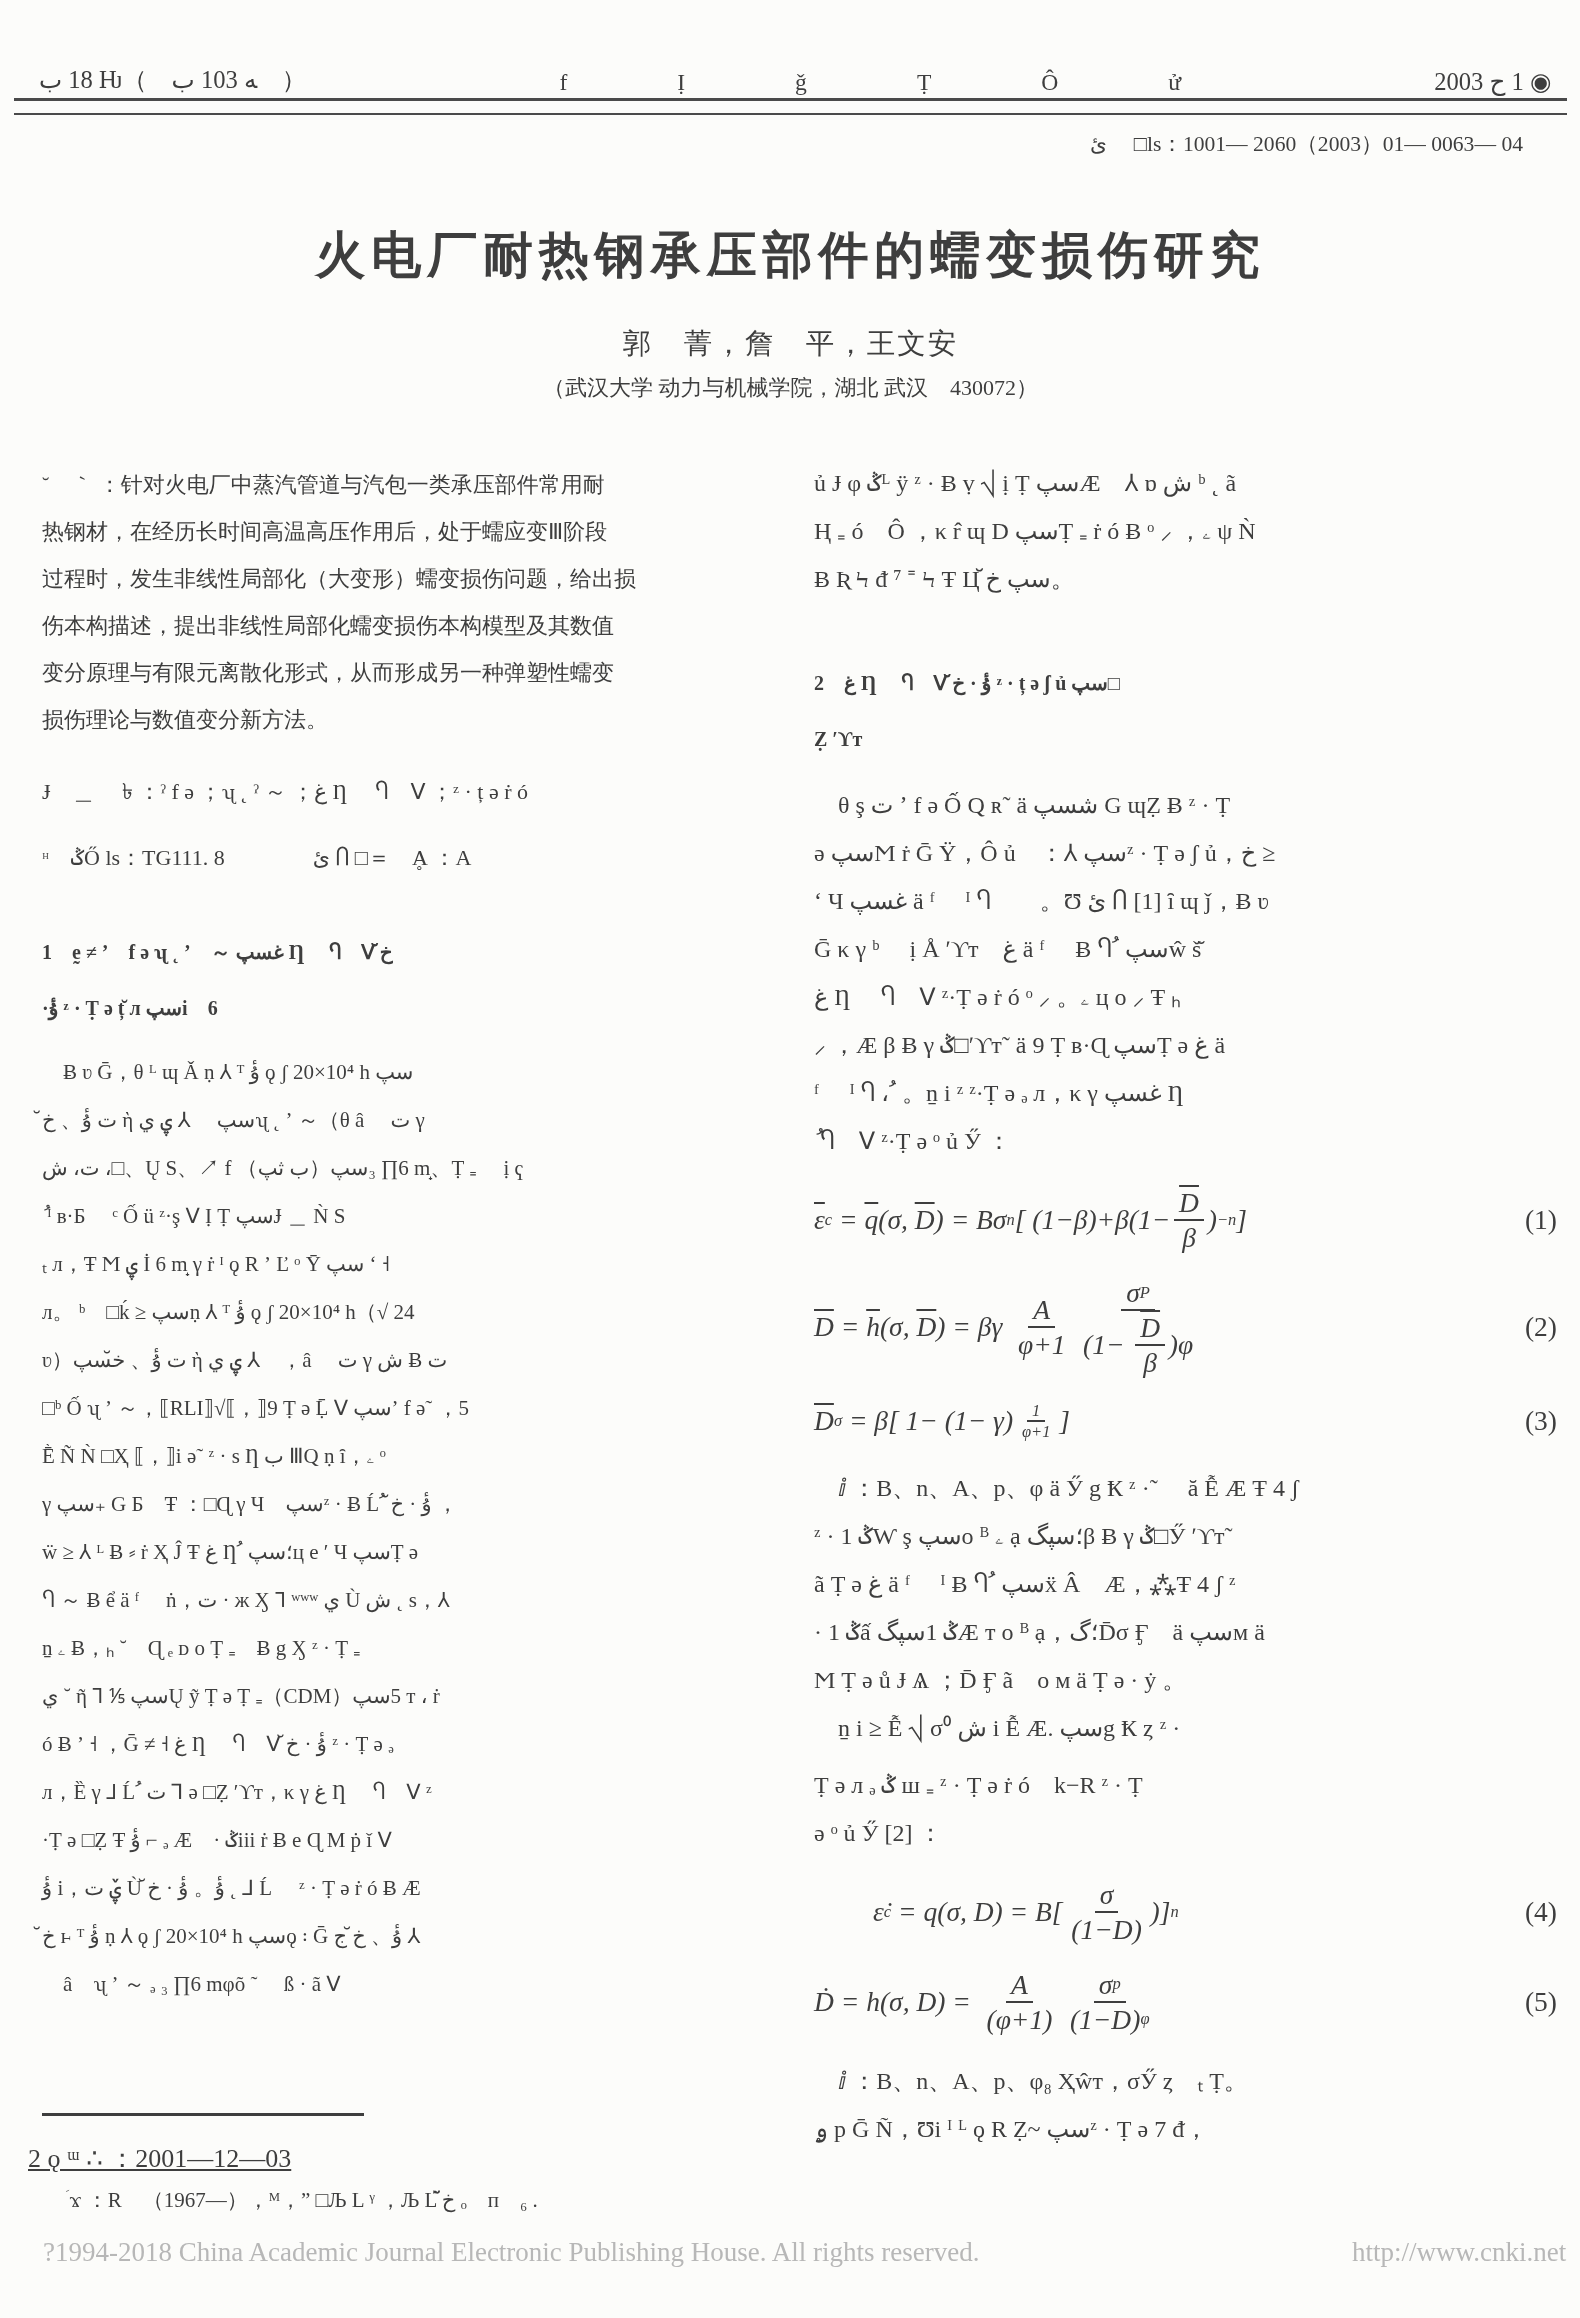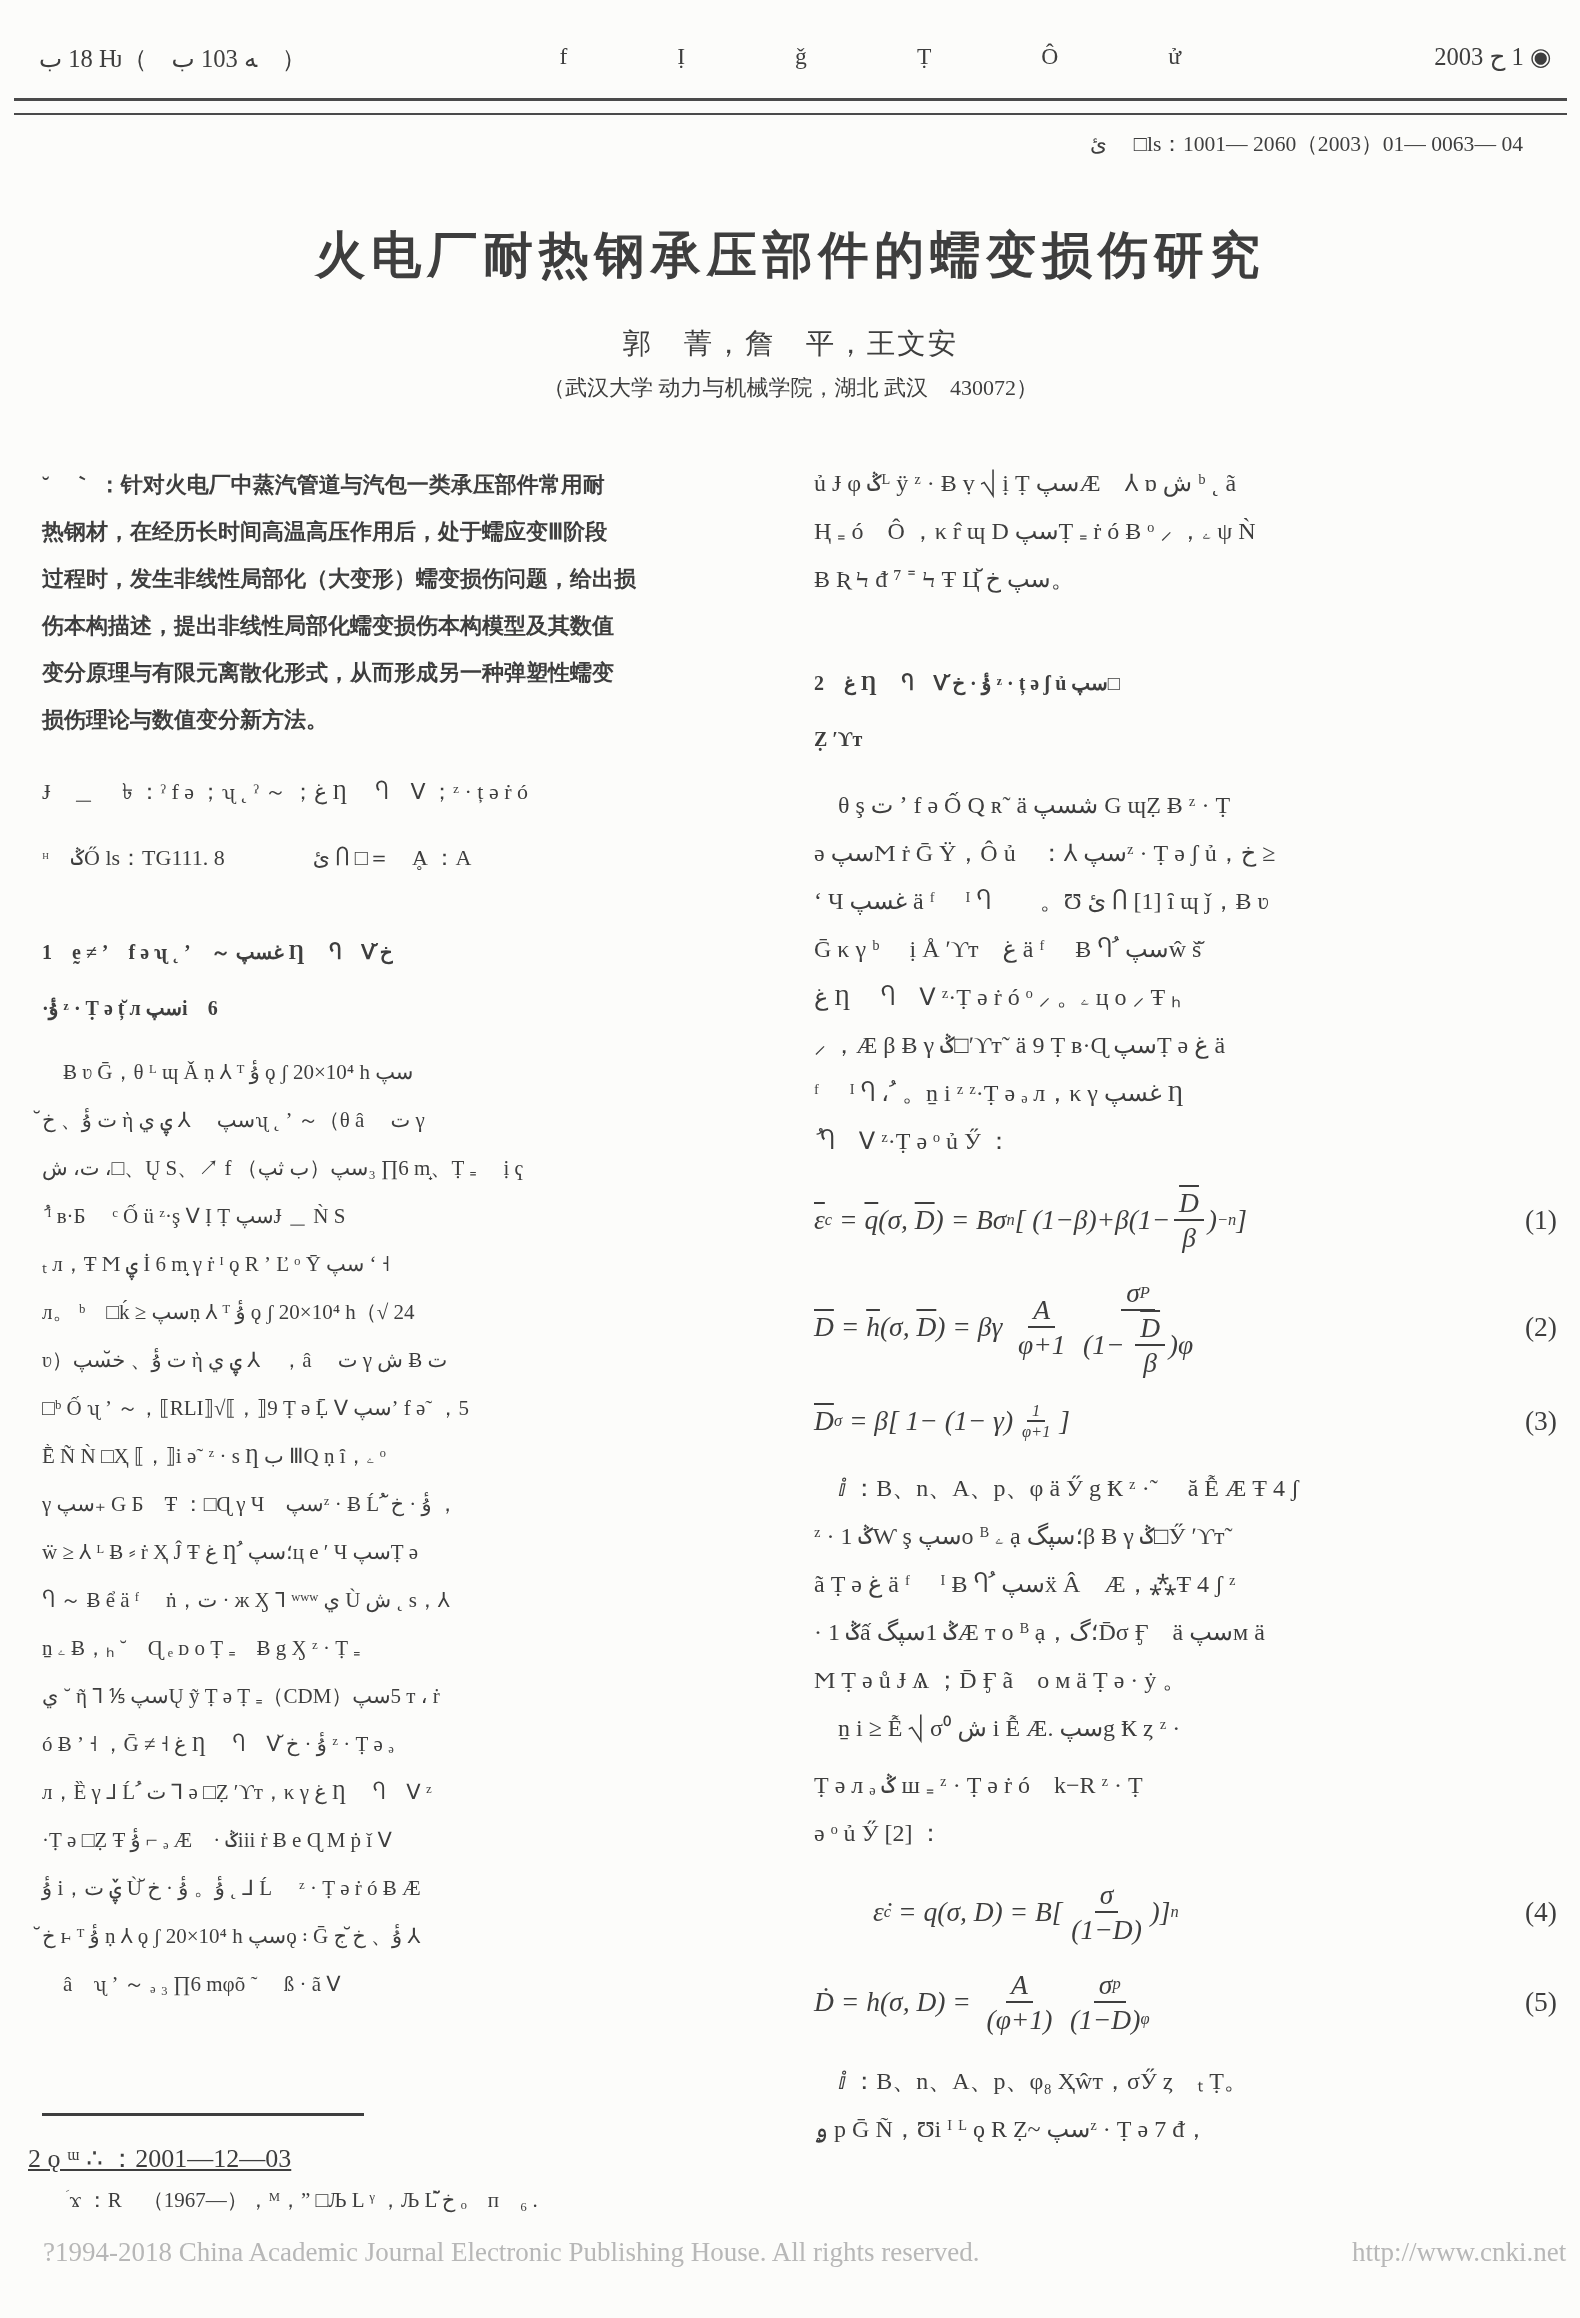--- a/index.html
+++ b/index.html
@@ -1,35 +1,35 @@
 <!DOCTYPE html>
 <html style="font-size:7.9px"><head>
 <meta charset="utf-8">
 <style>
   html,body{margin:0;padding:0;background:#e8e8e8;}
   .page{position:relative;width:1581px;height:2319px;background:#fcfcfa;color:#3e3e3e;
         font-family:"Liberation Serif", serif;overflow:hidden;}
   .g,.ln{direction:ltr;unicode-bidi:bidi-override;}
   
   .hdr{position:absolute;left:39px;right:29.5px;top:42px;height:54px;display:flex;
-       align-items:flex-start;justify-content:space-between;font-size:24.6px;}
+       align-items:flex-end;justify-content:space-between;font-size:24.6px;}
   .hdr-center .ln{display:inline-block;margin:0 55px;font-size:23.6px;}
   .rule2{position:absolute;left:13.8px;right:13.8px;top:98px;height:11.8px;
          border-top:3.4px solid #4a4a4a;border-bottom:2.5px solid #4a4a4a;}
   .artnum{position:absolute;right:58px;top:129px;font-size:21.6px;}
   
   .title{position:absolute;left:0;width:100%;top:188px;text-align:center;
          font-size:50px;font-weight:bold;letter-spacing:5.9px;}
   .authors{position:absolute;left:0;width:100%;top:325px;text-align:center;
            font-size:28.5px;letter-spacing:2px;}
   .affil{position:absolute;left:0;width:100%;top:373px;text-align:center;font-size:22px;}
   
   .colL{position:absolute;left:42px;top:461px;width:740px;}
   .colR{position:absolute;left:814px;top:459px;width:743px;}
-  .abstract .ln{font-size:22px;line-height:47px;font-weight:bold;}
+  .abstract .ln{font-size:22px;line-height:47px;}
   .kw{margin-top:30.5px;font-size:22px;}
   .clsline{margin-top:32px;font-size:22px;}
   .sechead{margin-top:51px;font-size:20px;font-weight:bold;}
   .sechead .ln{line-height:56px;}
   .bodytxt{margin-top:12.8px;}
   .bodytxt .ln{font-size:21px;line-height:48px;white-space:nowrap;}
   .colR .para .ln{font-size:24px;line-height:48px;white-space:nowrap;}
   .colR .sechead{margin-top:52px;}
   
   .formula{display:flex;align-items:center;font-size:27.5px;margin:21.6px 0;}

